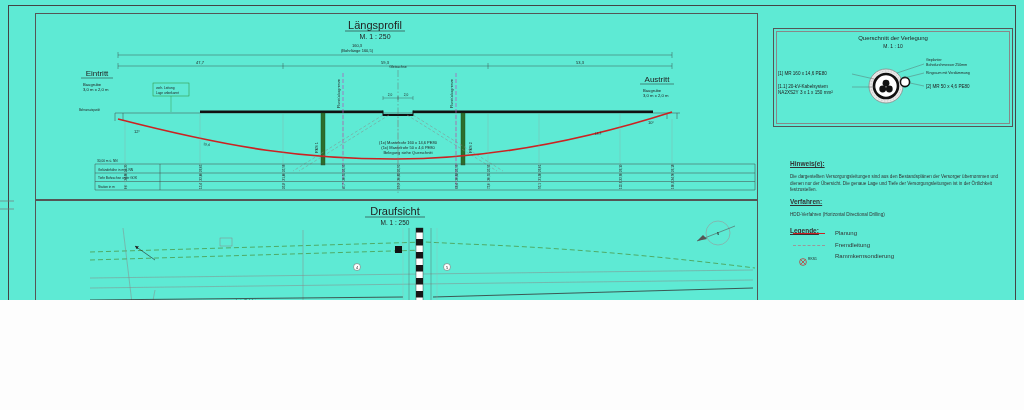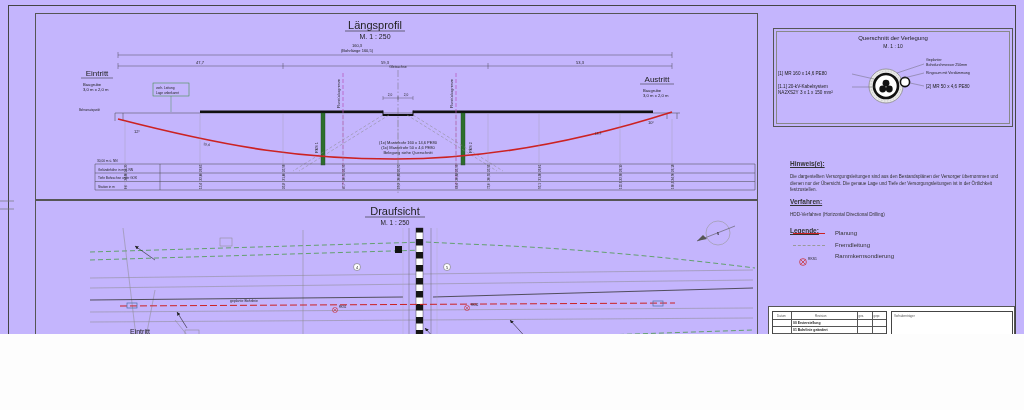--- a/index.html
+++ b/index.html
@@ -1,19 +1,19 @@
 <!DOCTYPE html>
 <html><head>
 <meta charset="utf-8">
 <style>
   * { box-sizing: border-box; }
   html,body { margin:0; padding:0; background:#fdfdfd; }
   .sheet {
-    position:absolute; left:0; top:0; width:1024px; height:334px;
-    background:#c4b5fd; overflow:hidden;
+    position:absolute; left:0; top:0; width:1024px; height:300px;
+    background:#5eead4; overflow:hidden;
     font-family:"Liberation Sans", sans-serif; color:#222;
   }
   .outer-frame { position:absolute; left:8px; top:5px; width:1008px; height:400px; border:1px solid #444; }
   svg text { font-family:"Liberation Sans", sans-serif; fill:#222; }
   .abs { position:absolute; }
   .qbox { position:absolute; left:773px; top:28px; width:240px; height:99px; border:1px solid #555; }
   .qbox-inner { position:absolute; left:2px; top:2px; right:2px; bottom:2px; border:0.5px solid #888; }
   .rc-head { font-size:6.5px; font-weight:bold; color:#333; text-decoration:underline; }
   .rc-body { font-size:4.6px; color:#333; line-height:1.45; }
   .legend-row { position:absolute; height:12px; }

